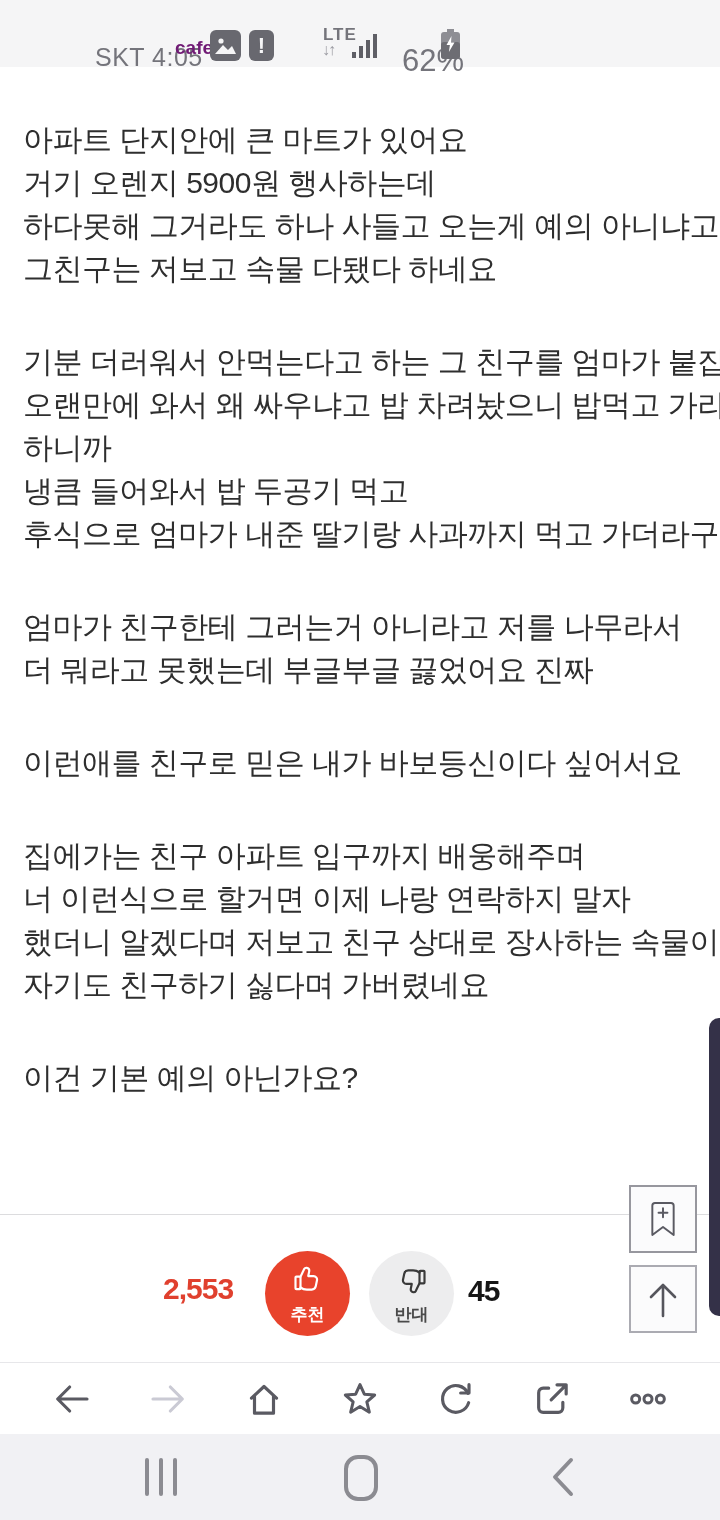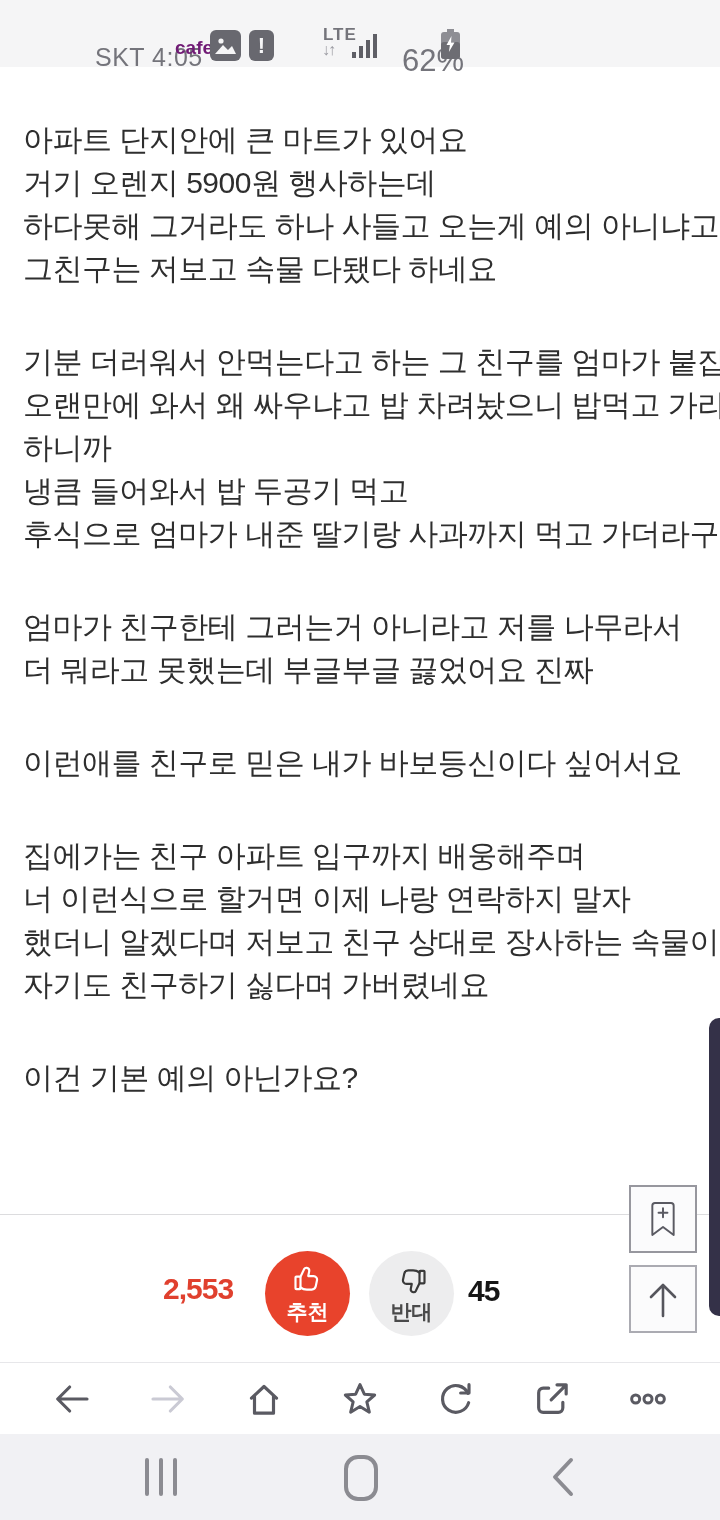--- a/index.html
+++ b/index.html
@@ -30,21 +30,21 @@
   .divider{position:absolute;left:0;top:1214px;width:720px;height:1px;background:#dcdcde;}
 
   
   .vote-count{position:absolute;font-weight:bold;font-size:30px;letter-spacing:-1px;}
   .like-count{left:163px;top:1272px;color:#e0402e;}
   .dislike-count{left:468px;top:1274px;color:#161616;}
   .vote-circle{position:absolute;width:85px;height:85px;border-radius:50%;text-align:center;}
   .like-circle{left:265px;top:1251px;background:#e8432c;}
   .dislike-circle{left:369px;top:1251px;background:#ededee;}
   .vote-circle svg{margin-top:9px;}
-  .vote-label{position:absolute;left:0;width:100%;bottom:10px;font-size:21px;font-weight:600;}
+  .vote-label{position:absolute;left:0;width:100%;bottom:10px;font-size:17px;font-weight:600;}
   .like-circle .vote-label{color:#ffffff;}
   .dislike-circle .vote-label{color:#4a4a4a;}
 
   
   .float-btn{position:absolute;left:629px;width:68px;height:68px;background:#fbfbfc;
              border:2px solid #97979e;box-sizing:border-box;display:flex;
              align-items:center;justify-content:center;}
   .btn-bookmark{top:1185px;}
   .btn-top{top:1265px;border-color:#ababb2;}
 

